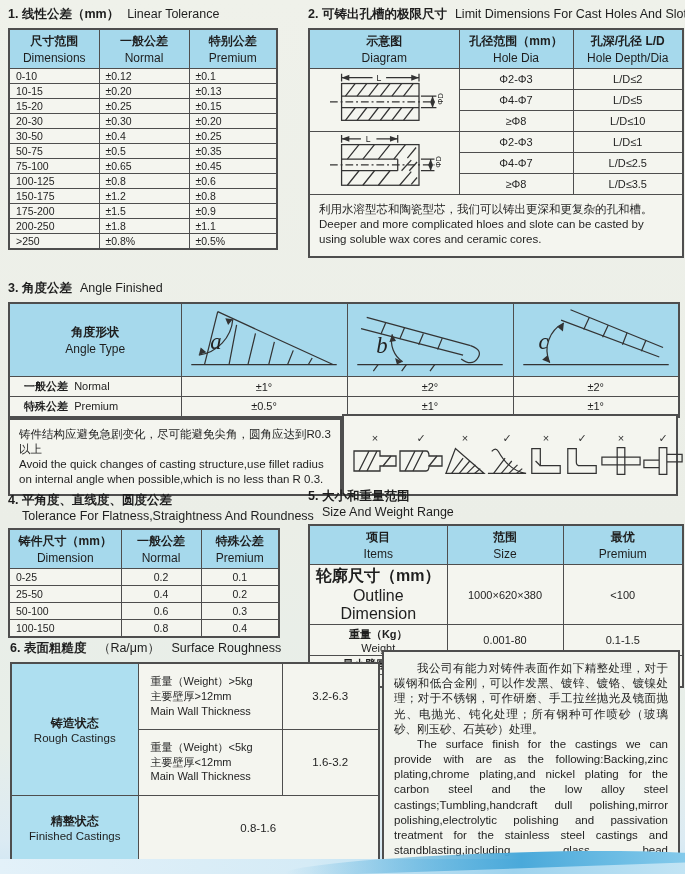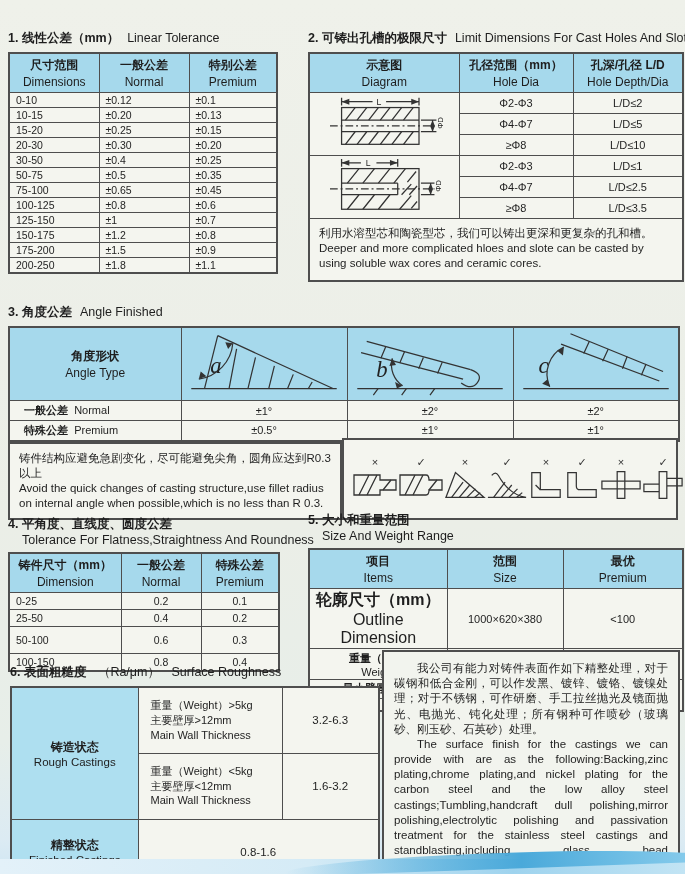--- a/index.html
+++ b/index.html
@@ -9,21 +9,21 @@
     color:#1e1e1e;
     background:#e9ece5;
     position:relative;
     overflow:hidden;
   }
   .page {
     position:absolute; inset:0;
     background: linear-gradient(180deg,#eff1ea 0%,#ebeee7 60%,#e7eee9 85%,#dcebf3 96%,#cfe6f3 100%);
   }
   .sec { position:absolute; }
-  .sec-title { font-size:12.5px; margin-bottom:5px; white-space:nowrap;margin-top:24px; }
+  .sec-title { font-size:12.5px; margin-bottom:5px; white-space:nowrap; }
   .sec-title .zh { font-weight:700; }
   .sec-title .en { font-weight:400; margin-left:8px; }
   .sec-title .sub { display:block; margin-left:14px; font-weight:400; }
   table { border-collapse:collapse; width:100%; table-layout:fixed; background:#f4f5ef; }
   table, td, th { border:1px solid #4e4e4e; }
   table { border-width:2px; }
   th {
     background:#a6d9ec; font-weight:400; text-align:center; padding:3px 2px;
   }
   th .zh { font-size:12px; font-weight:700; display:block; }
@@ -132,38 +132,38 @@
             <td class="h15">75-100</td>
             <td class="h15">±0.65</td>
             <td class="h15">±0.45</td>
           </tr>
       <tr>
             <td class="h15">100-125</td>
             <td class="h15">±0.8</td>
             <td class="h15">±0.6</td>
           </tr>
       <tr>
-            <td class="h15">125-150</td>
-            <td class="h15">±1</td>
-            <td class="h15">±0.7</td>
-          </tr>
-      <tr>
             <td class="h15">150-175</td>
             <td class="h15">±1.2</td>
             <td class="h15">±0.8</td>
           </tr>
       <tr>
             <td class="h15">175-200</td>
             <td class="h15">±1.5</td>
             <td class="h15">±0.9</td>
           </tr>
       <tr>
             <td class="h15">200-250</td>
             <td class="h15">±1.8</td>
             <td class="h15">±1.1</td>
+          </tr>
+      <tr>
+            <td class="h15">&gt;250</td>
+            <td class="h15">±0.8%</td>
+            <td class="h15">±0.5%</td>
           </tr>
     </tbody>
       </table>
   </div>
 
   <div class="sec" style="left:308px; top:6px; width:374px;">
     <div class="sec-title">
       <span class="zh">2. 可铸出孔槽的极限尺寸</span><span class="en">Limit Dimensions For Cast Holes And Slots</span>
     </div>
     <table>
@@ -409,21 +409,21 @@
             <td style="height:17px;">0-25</td>
             <td class="c">0.2</td>
             <td class="c">0.1</td>
           </tr>
       <tr>
             <td style="height:17px;">25-50</td>
             <td class="c">0.4</td>
             <td class="c">0.2</td>
           </tr>
       <tr>
-            <td style="height:27px;">50-100</td>
+            <td style="height:17px;">50-100</td>
             <td class="c">0.6</td>
             <td class="c">0.3</td>
           </tr>
       <tr>
             <td style="height:17px;">100-150</td>
             <td class="c">0.8</td>
             <td class="c">0.4</td>
           </tr>
     </tbody>
       </table>

